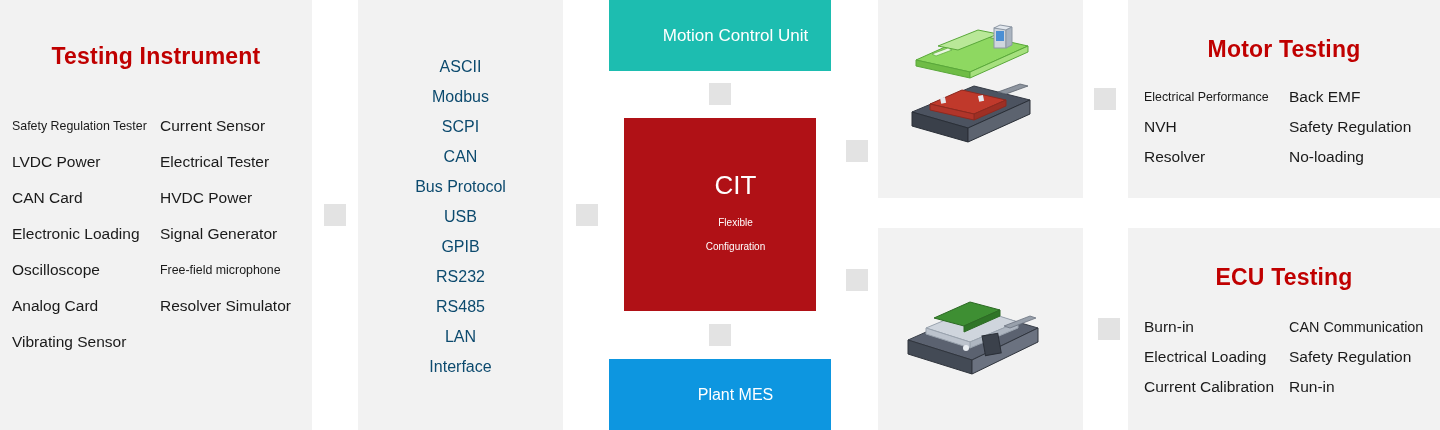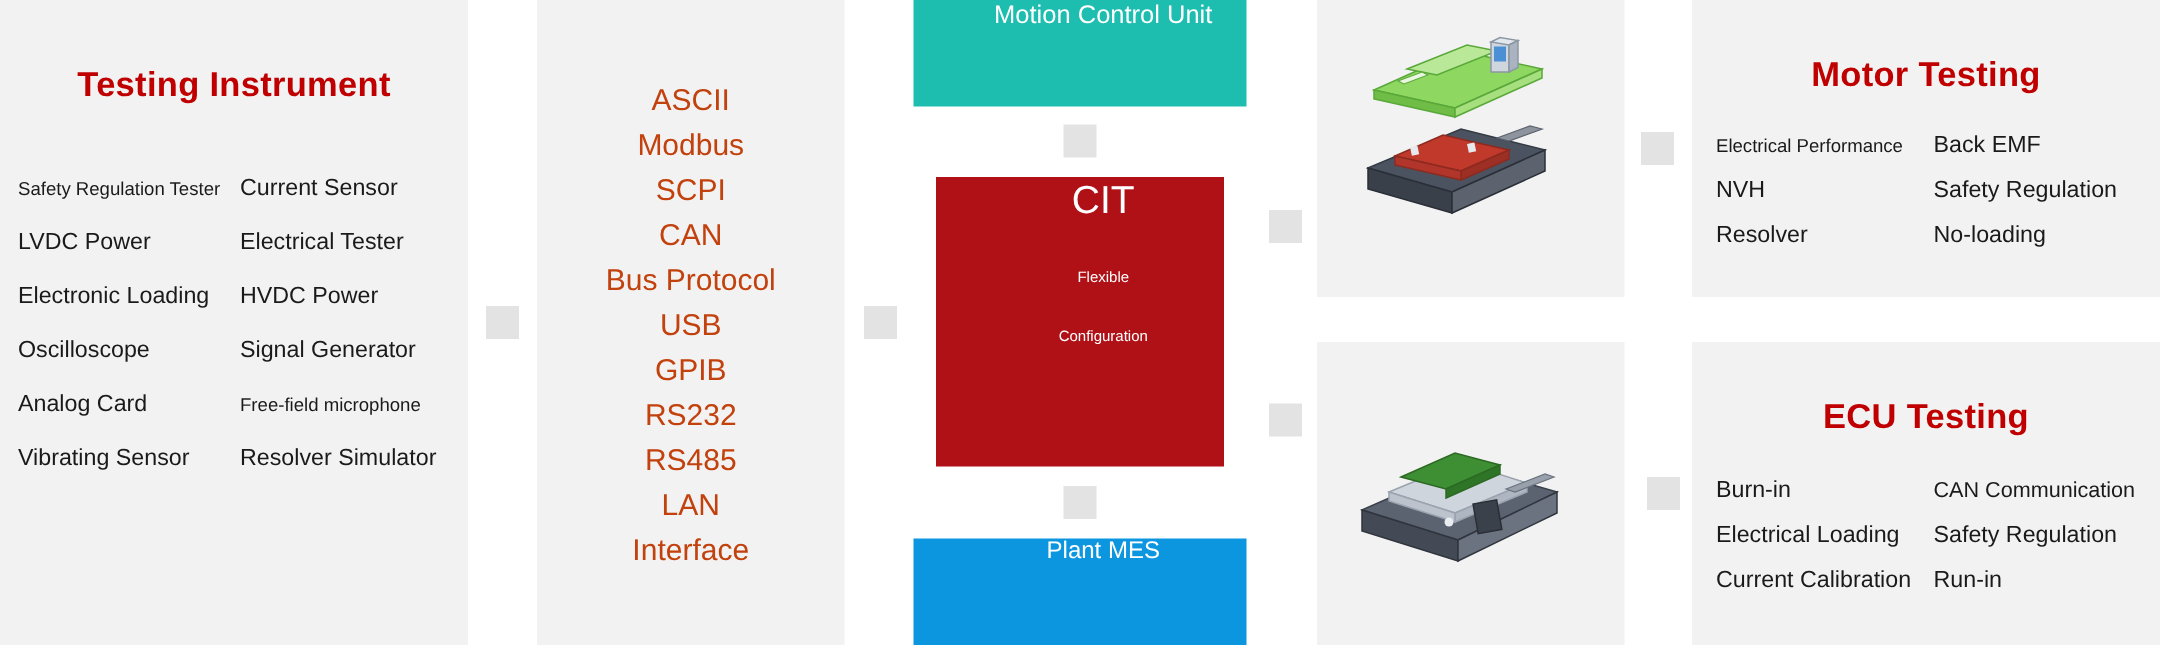--- a/index.html
+++ b/index.html
@@ -79,52 +79,51 @@
     left: 0;
     right: 0;
     top: 52px;
     display: flex;
     flex-direction: column;
     align-items: center;
   }
   #protocol-list .p-item {
     height: 30px;
     line-height: 30px;
-    font-size: 20px;
-    color: #c2410c;
+    font-size: 16px;
+    color: #0c4a6e;
     text-align: left;
   }
 
   
   .center-box {
     position: absolute;
     box-sizing: border-box;
     display: flex;
     flex-direction: column;
     align-items: center;
-    justify-content: flex-start;
+    justify-content: center;
     color: #ffffff;
     text-align: center;
     padding-left: 31px;
   }
   #box-motion {
     left: 609px;
     top: 0px;
     width: 222px;
     height: 71px;
     background: #1dbdb0;
     font-size: 17px;
   }
   #box-cit {
     left: 624px;
     top: 118px;
     width: 192px;
     height: 193px;
     background: #b01116;
-    gap: 15px;
   }
   #box-cit .cit-title {
     font-size: 26px;
     margin-bottom: 10px;
   }
   #box-cit .cit-sub {
     font-size: 10px;
     line-height: 24px;
   }
   #box-mes {
@@ -197,20 +196,21 @@
 <body>
 
 <div class="stage">
 
   <div class="panel" id="panel-instrument">
     <div class="panel-title">Testing Instrument</div>
     <div class="two-col">
       <div class="col" id="col-left">
           <div class="cell small">Safety Regulation Tester</div>
           <div class="cell">LVDC Power</div>
+          <div class="cell">CAN Card</div>
           <div class="cell">Electronic Loading</div>
           <div class="cell">Oscilloscope</div>
           <div class="cell">Analog Card</div>
           <div class="cell">Vibrating Sensor</div>
         </div>
       <div class="col" id="col-right">
           <div class="cell">Current Sensor</div>
           <div class="cell">Electrical Tester</div>
           <div class="cell">HVDC Power</div>
           <div class="cell">Signal Generator</div>

